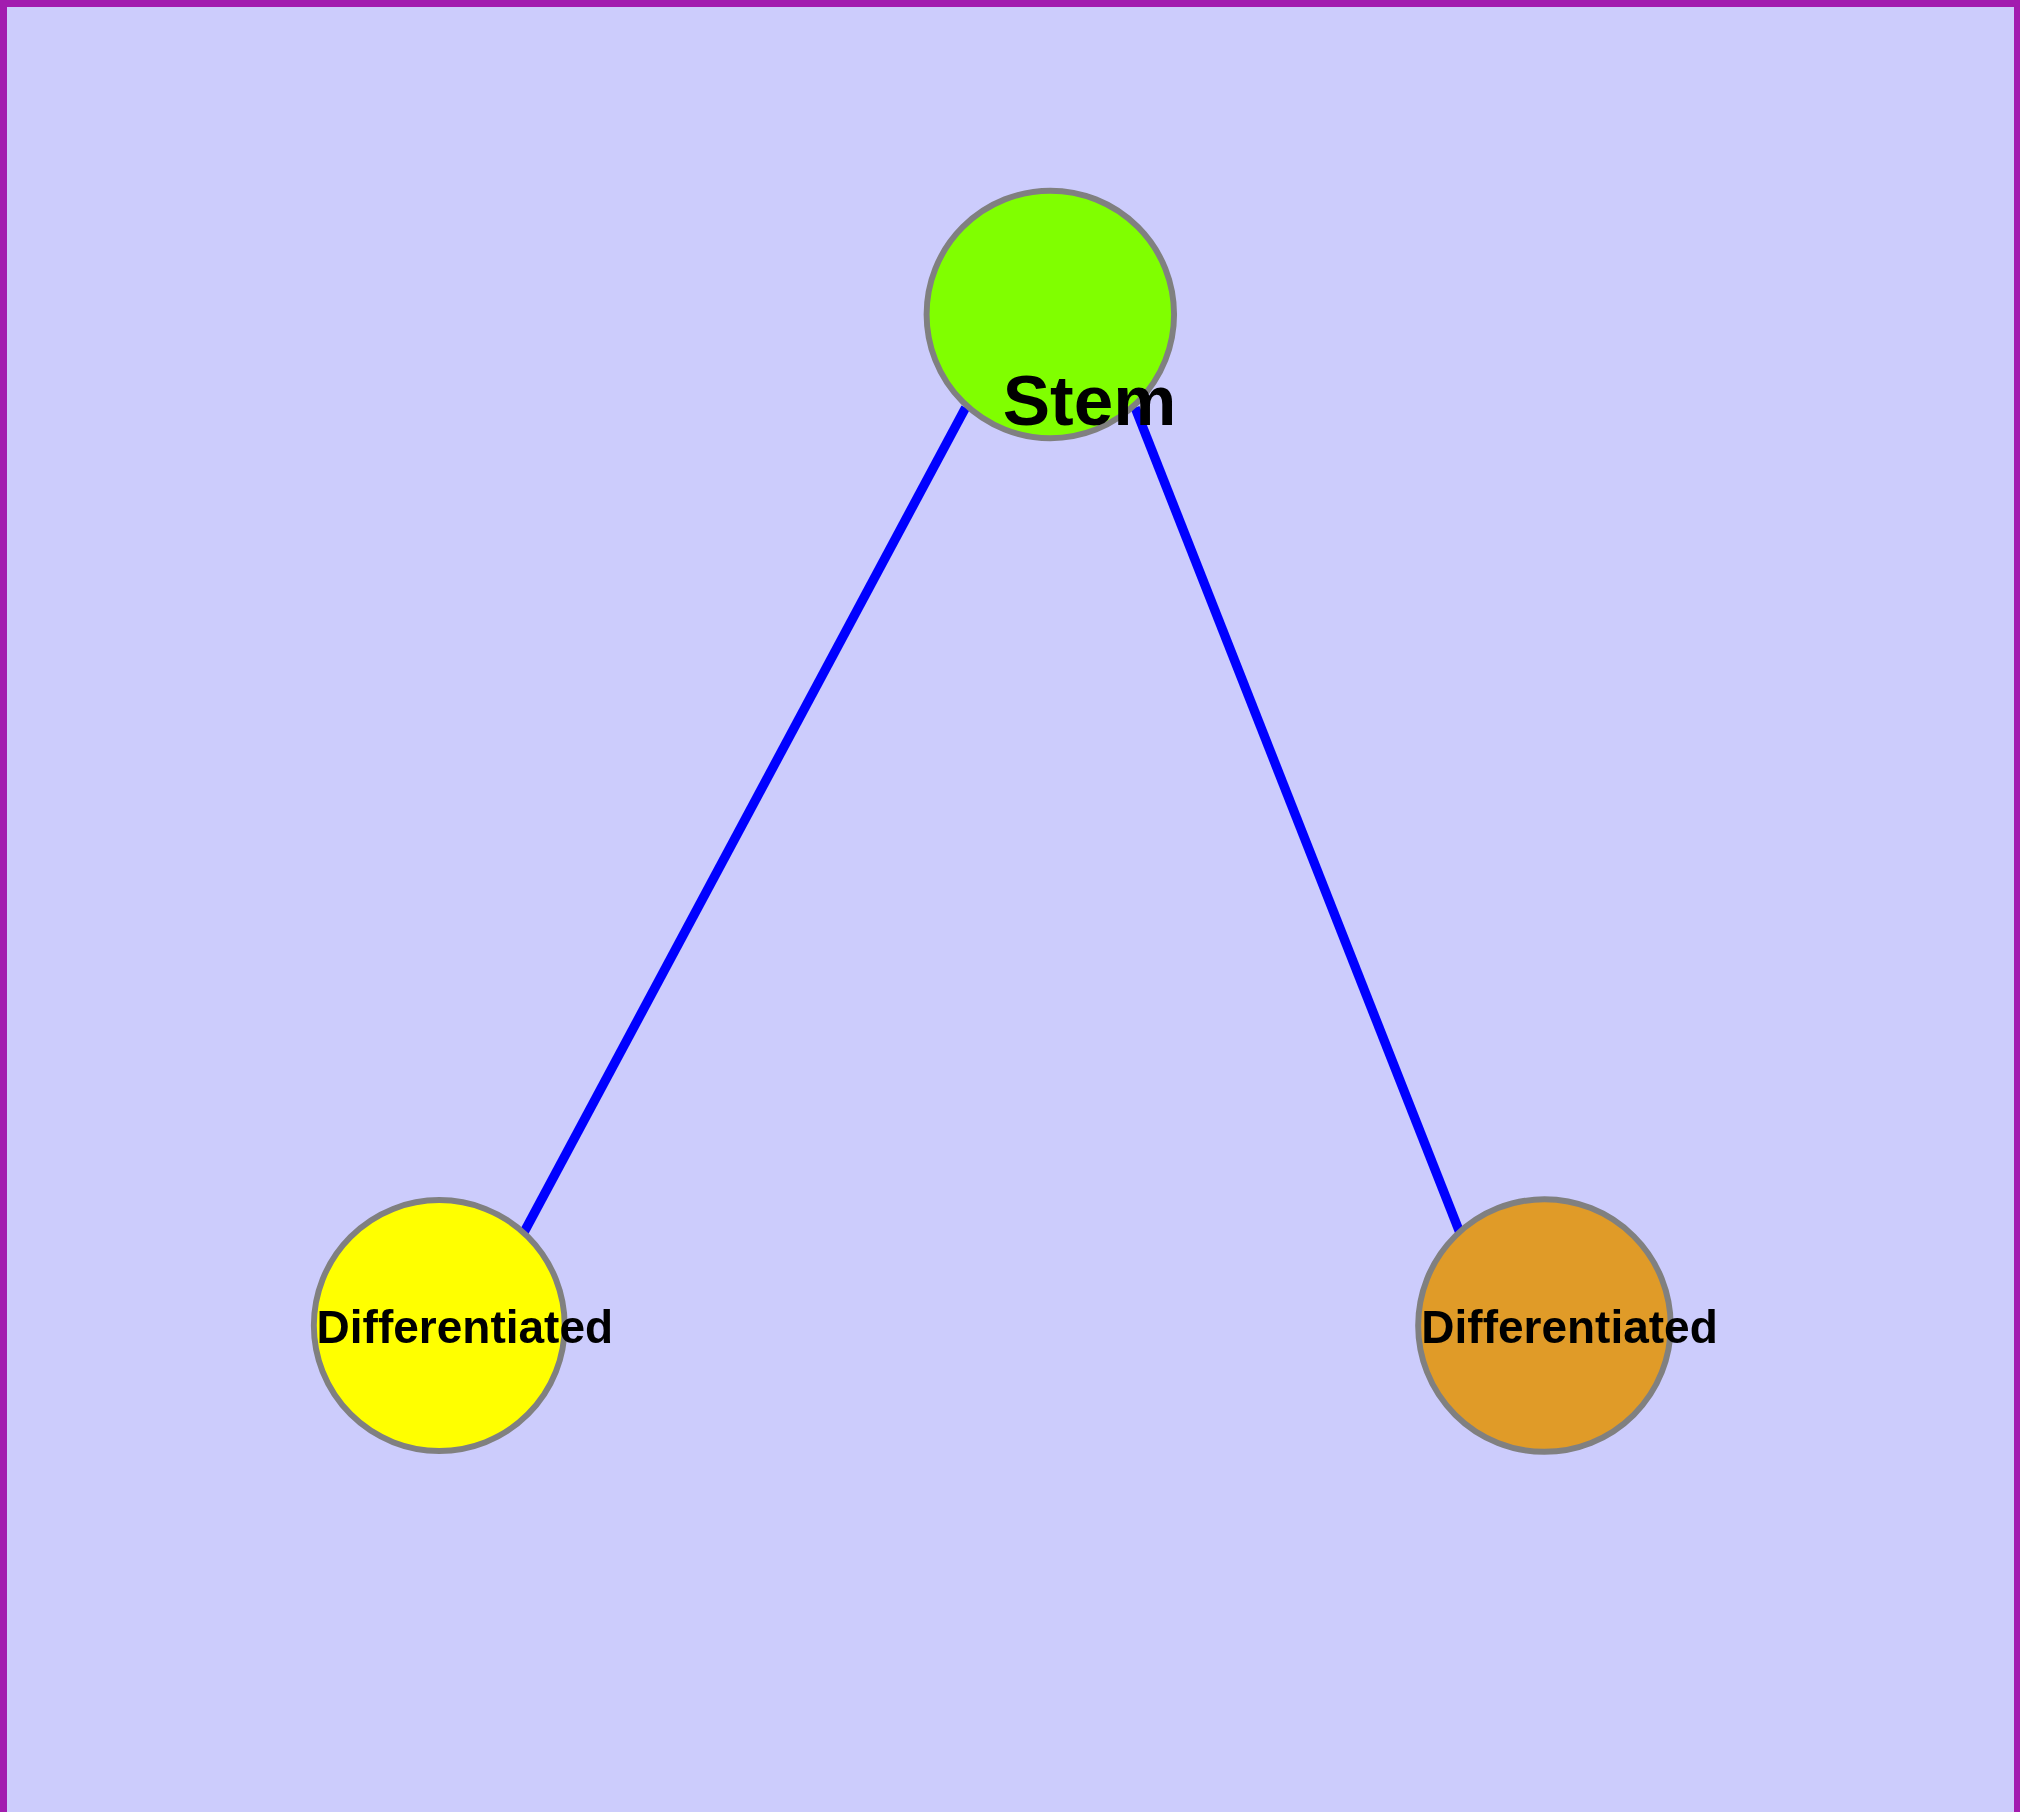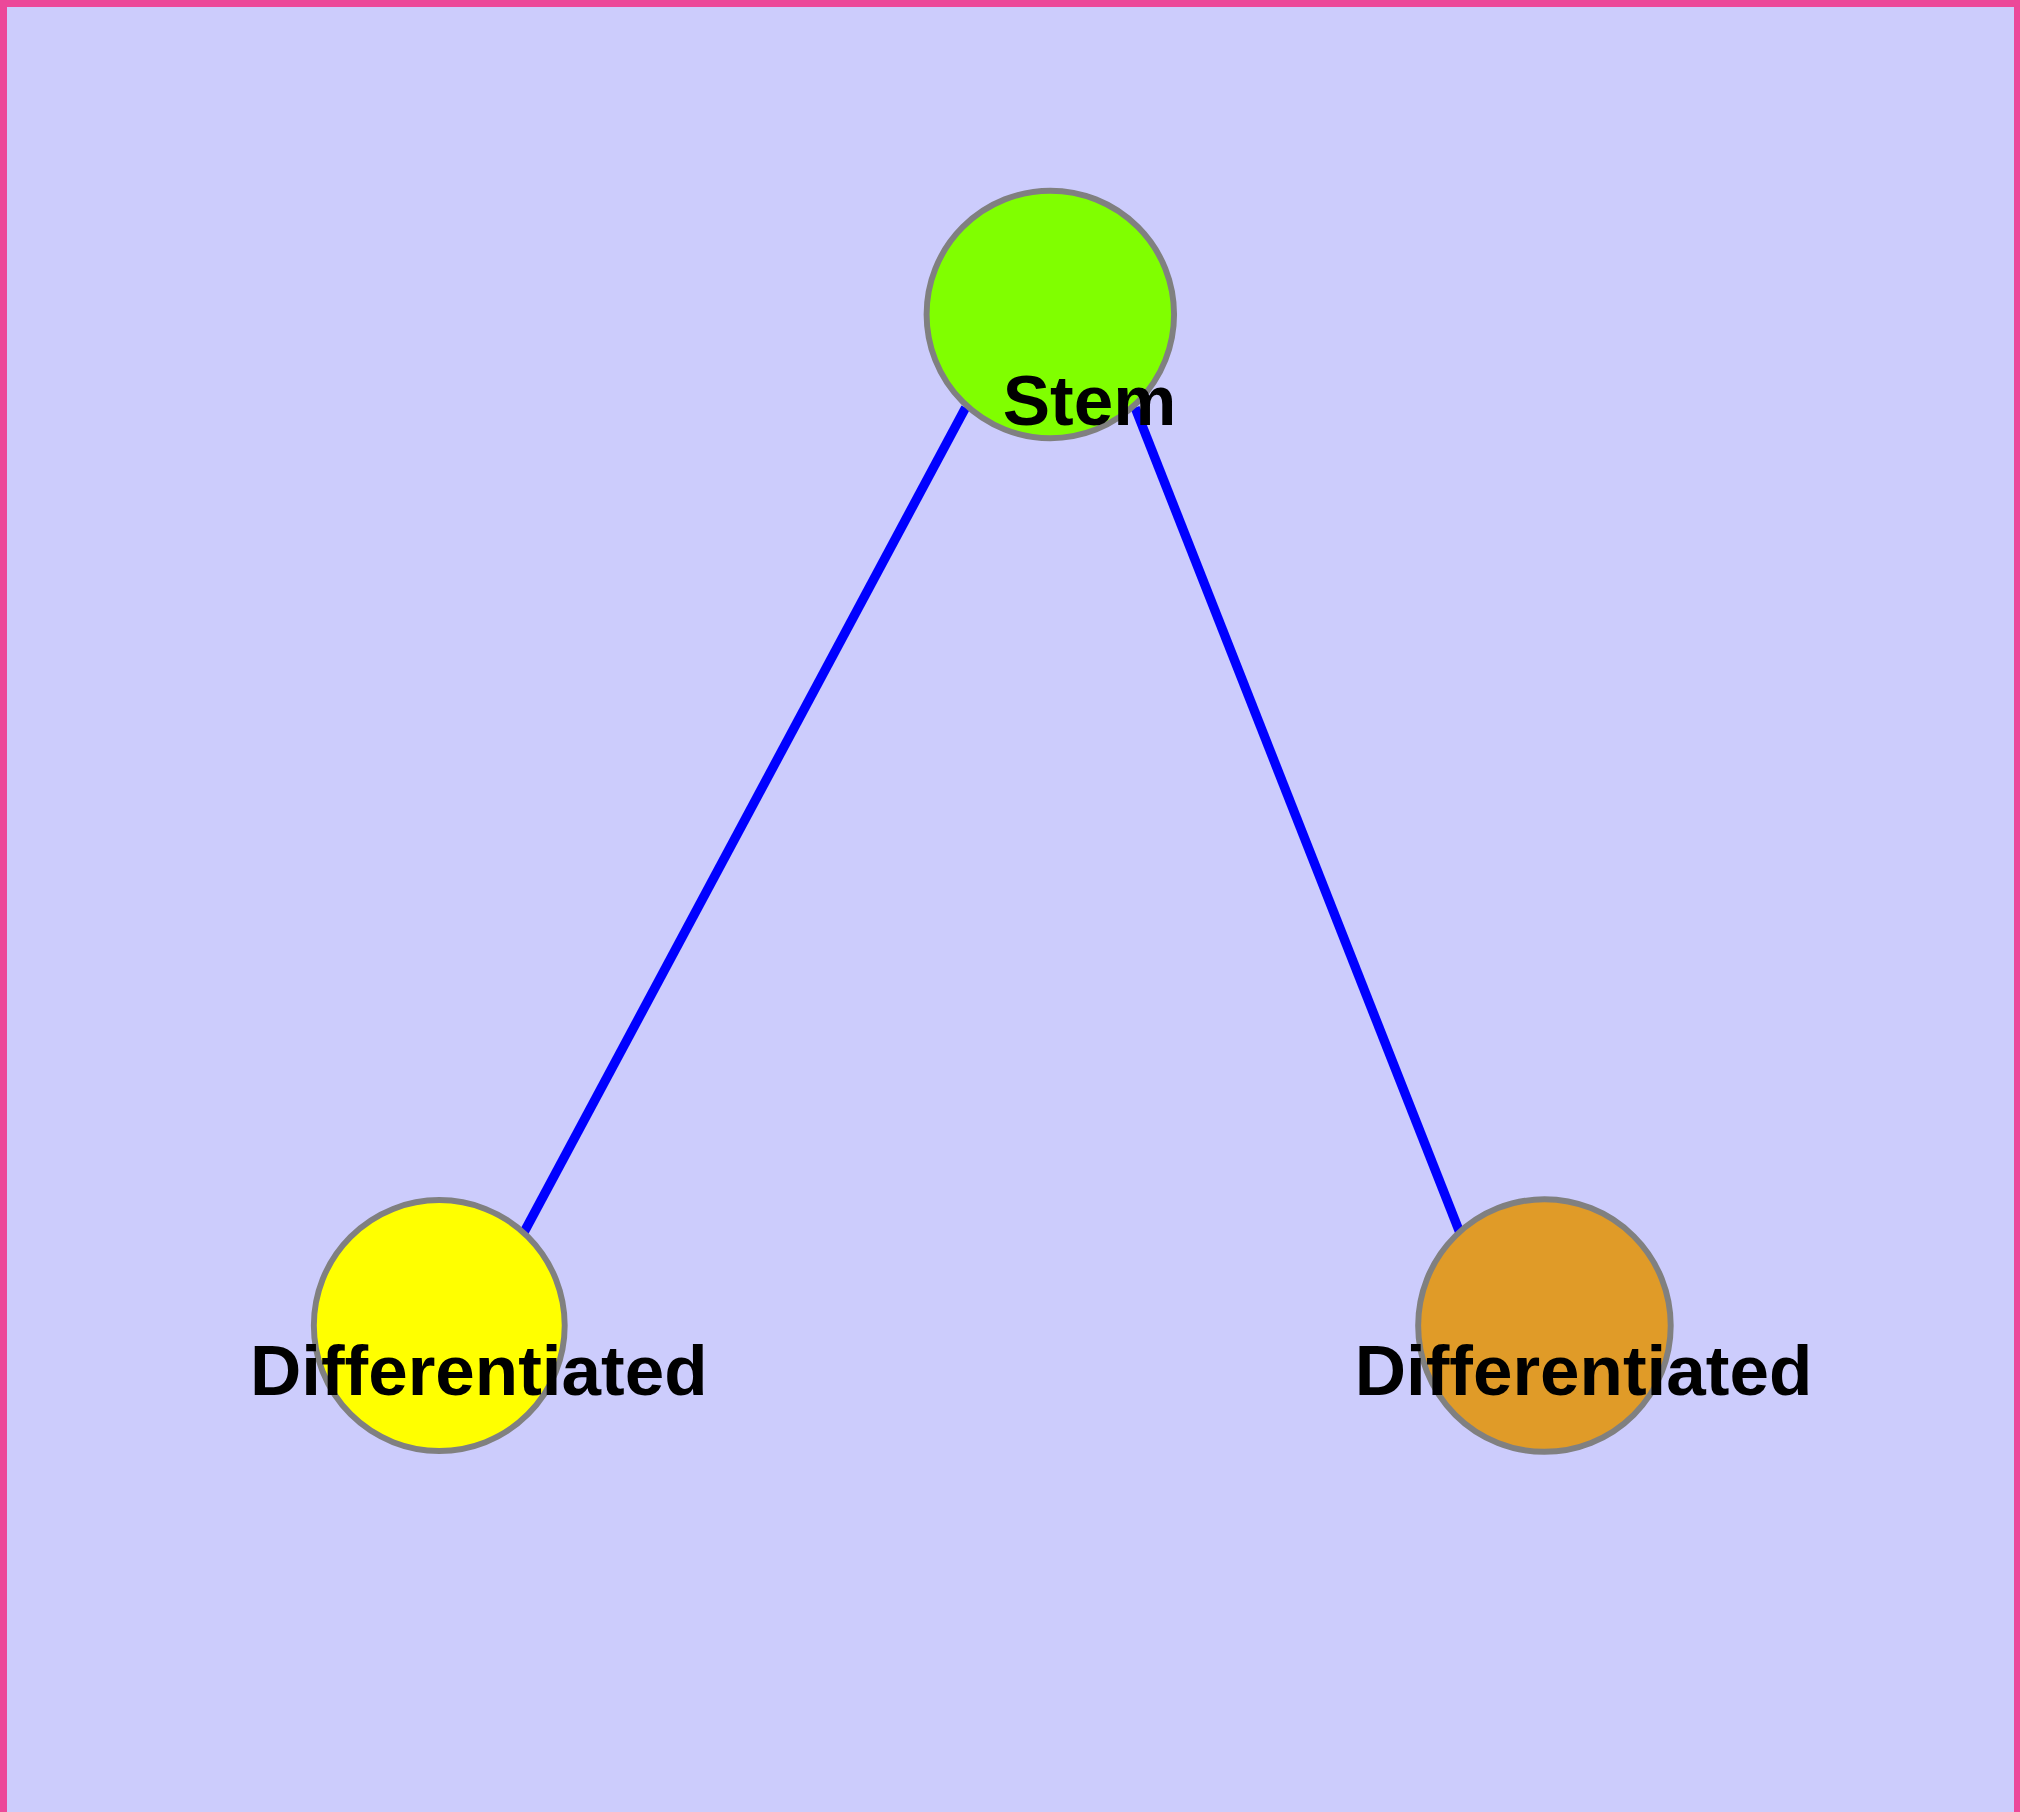--- a/index.html
+++ b/index.html
@@ -11,21 +11,21 @@
   body {
     width: 2021px;
     height: 1812px;
     overflow: hidden;
     font-family: "Liberation Sans", sans-serif;
   }
   #canvas {
     position: relative;
     width: 2021px;
     height: 1812px;
-    background: #ec4899;
+    background: #a21caf;
   }
   #plot-bg {
     position: absolute;
     left: 6.8px;
     top: 6.8px;
     width: 2007px;
     height: 1805px;
     background: #ccccfc;
   }
   #graph-svg {
@@ -43,21 +43,21 @@
     text-align: center;
     white-space: pre;
     line-height: 1.16;
     pointer-events: none;
     -webkit-font-smoothing: antialiased;
   }
   .label-stem {
     font-size: 71px;
   }
   .label-diff {
-    font-size: 71px;
+    font-size: 46px;
   }
 </style>
 </head>
 <body>
 
 <div id="canvas">
 
   <div id="plot-bg"></div>
 
   <svg id="graph-svg" viewBox="0 0 2384 2138" xmlns="http://www.w3.org/2000/svg">

